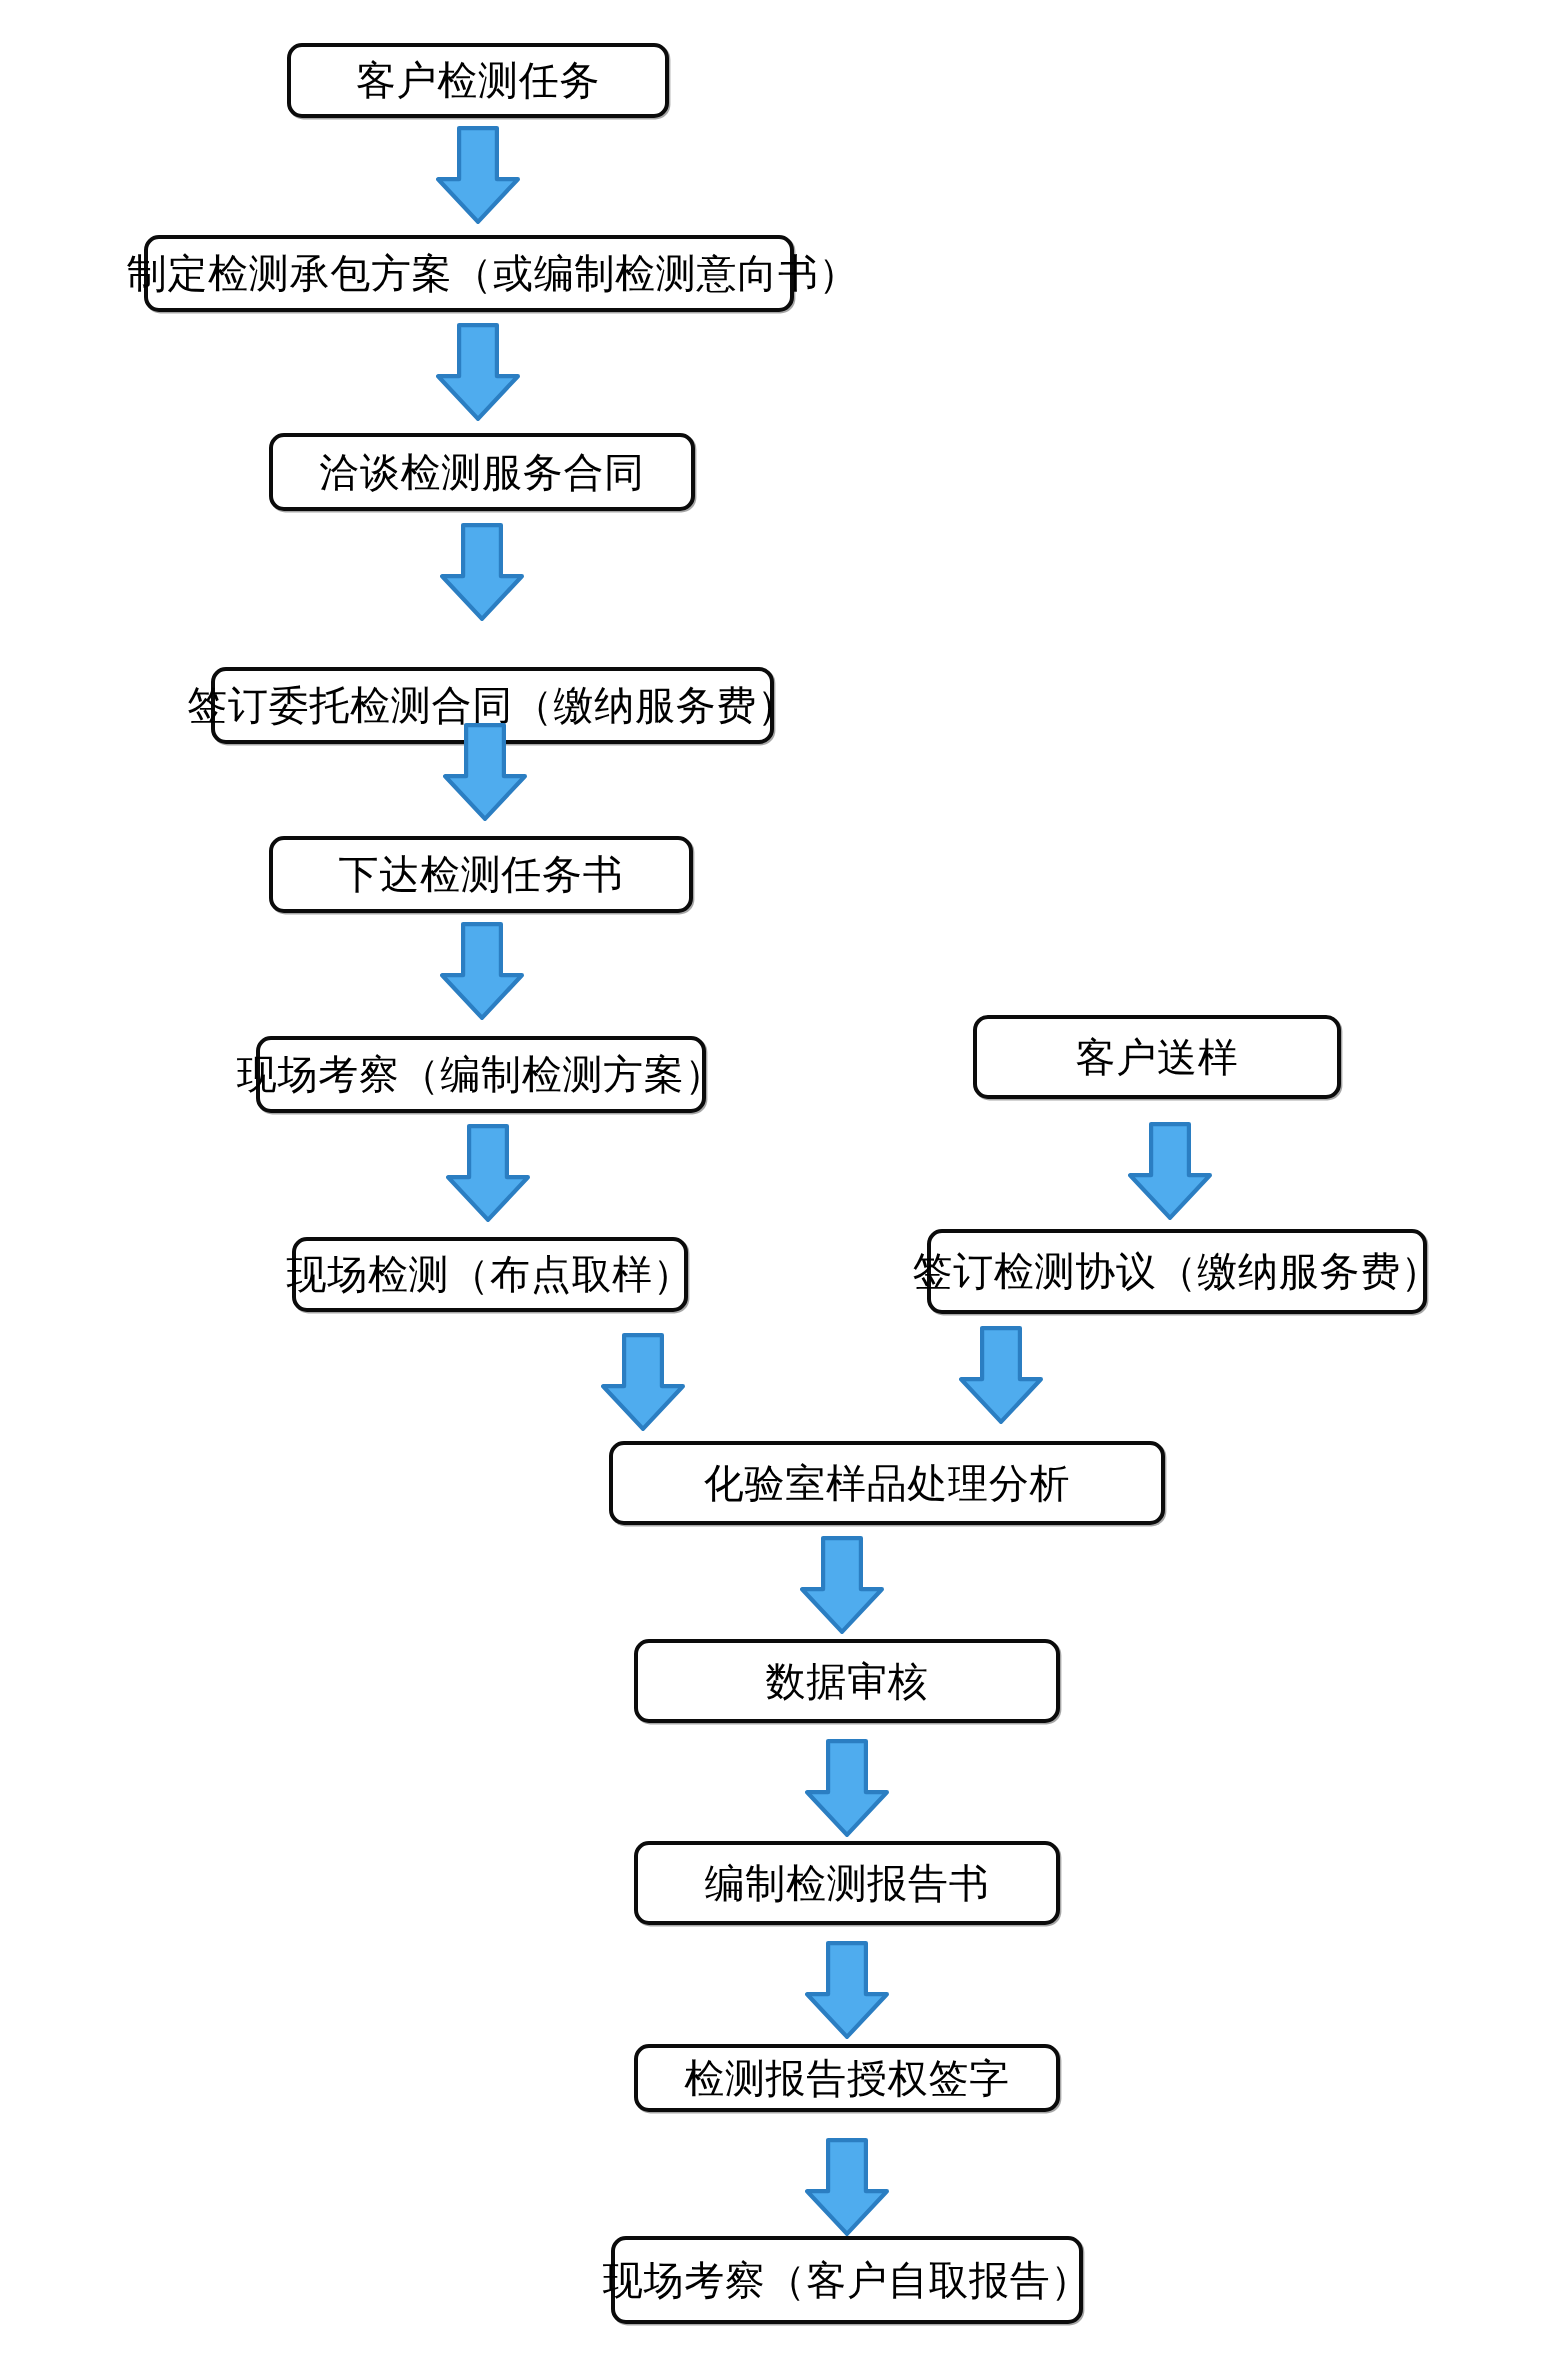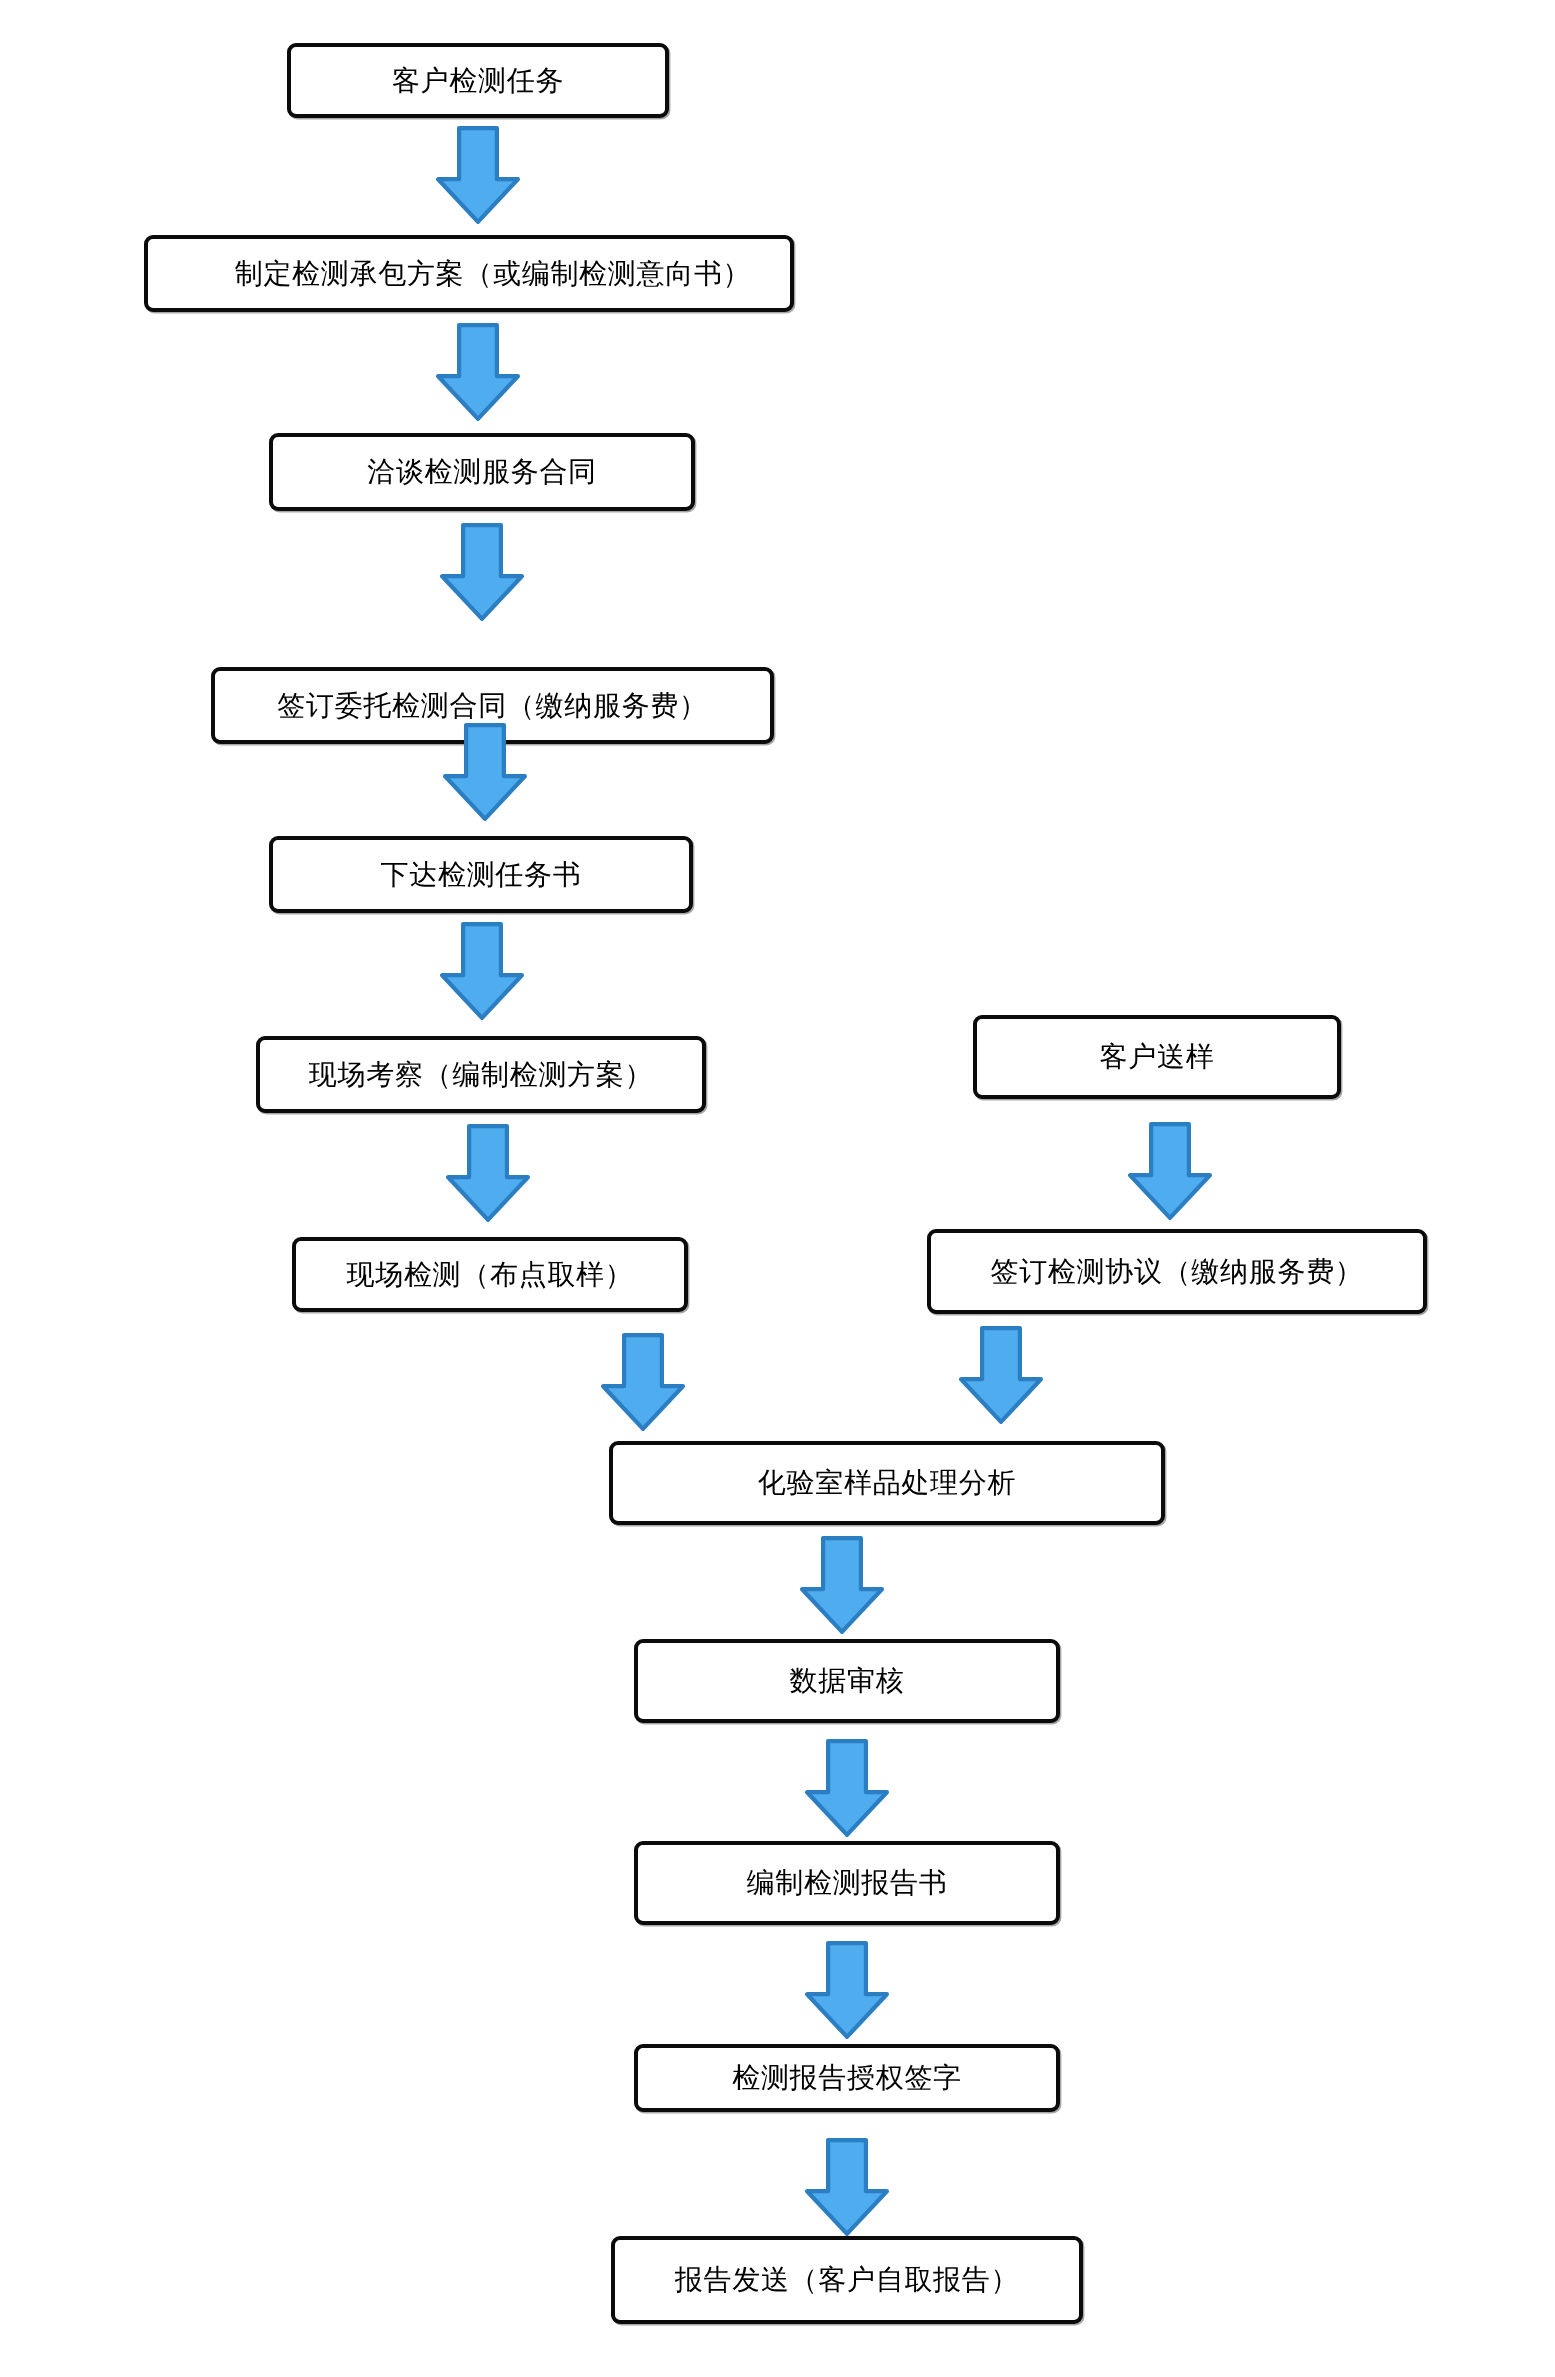--- a/index.html
+++ b/index.html
@@ -4,25 +4,25 @@
 <style>
   html, body { margin: 0; padding: 0; background: #ffffff; }
   body { width: 1556px; height: 2377px; position: relative;
          font-family: "Liberation Serif", serif; }
   .canvas { position: absolute; left: 0; top: 0; width: 1556px; height: 2377px; background: #ffffff; }
   .node {
     position: absolute;
     box-sizing: border-box;
     background: #ffffff;
     border: 4.9px solid #0b0b0b;
-    border-radius: 9px;
+    border-radius: 15px;
     display: flex;
     align-items: center;
     justify-content: center;
-    font-size: 28px;
+    font-size: 40px;
     color: #000000;
     letter-spacing: 0.7px;
     white-space: nowrap;
     box-shadow: 1.4px 1.4px 0 rgba(0,0,0,0.35);
   }
   .arrow { position: absolute; width: 84px; height: 98px; }
   .arrow path {
     fill: var(--arrow-fill, #4FACEE);
     stroke: var(--arrow-stroke, #2B7EC2);
     stroke-width: 6;
@@ -105,16 +105,16 @@
   <svg class="arrow" viewBox="0 0 120 140" style="left:805px; top:1941px;">
     <path d="M33 3 H87 V76 H117 L60 137 L3 76 H33 Z"></path>
   </svg>
 
   <div class="node" style="left:634px; top:2044px; width:426px; height:68px;">检测报告授权签字</div>
 
   <svg class="arrow" viewBox="0 0 120 140" style="left:805px; top:2138px;">
     <path d="M33 3 H87 V76 H117 L60 137 L3 76 H33 Z"></path>
   </svg>
 
-  <div class="node" style="left:611px; top:2236px; width:472px; height:88px;">报告发送（客户自取报告）</div>
+  <div class="node" style="left:611px; top:2236px; width:472px; height:88px;">现场考察（客户自取报告）</div>
 
 </div>
 
 
 </body></html>

